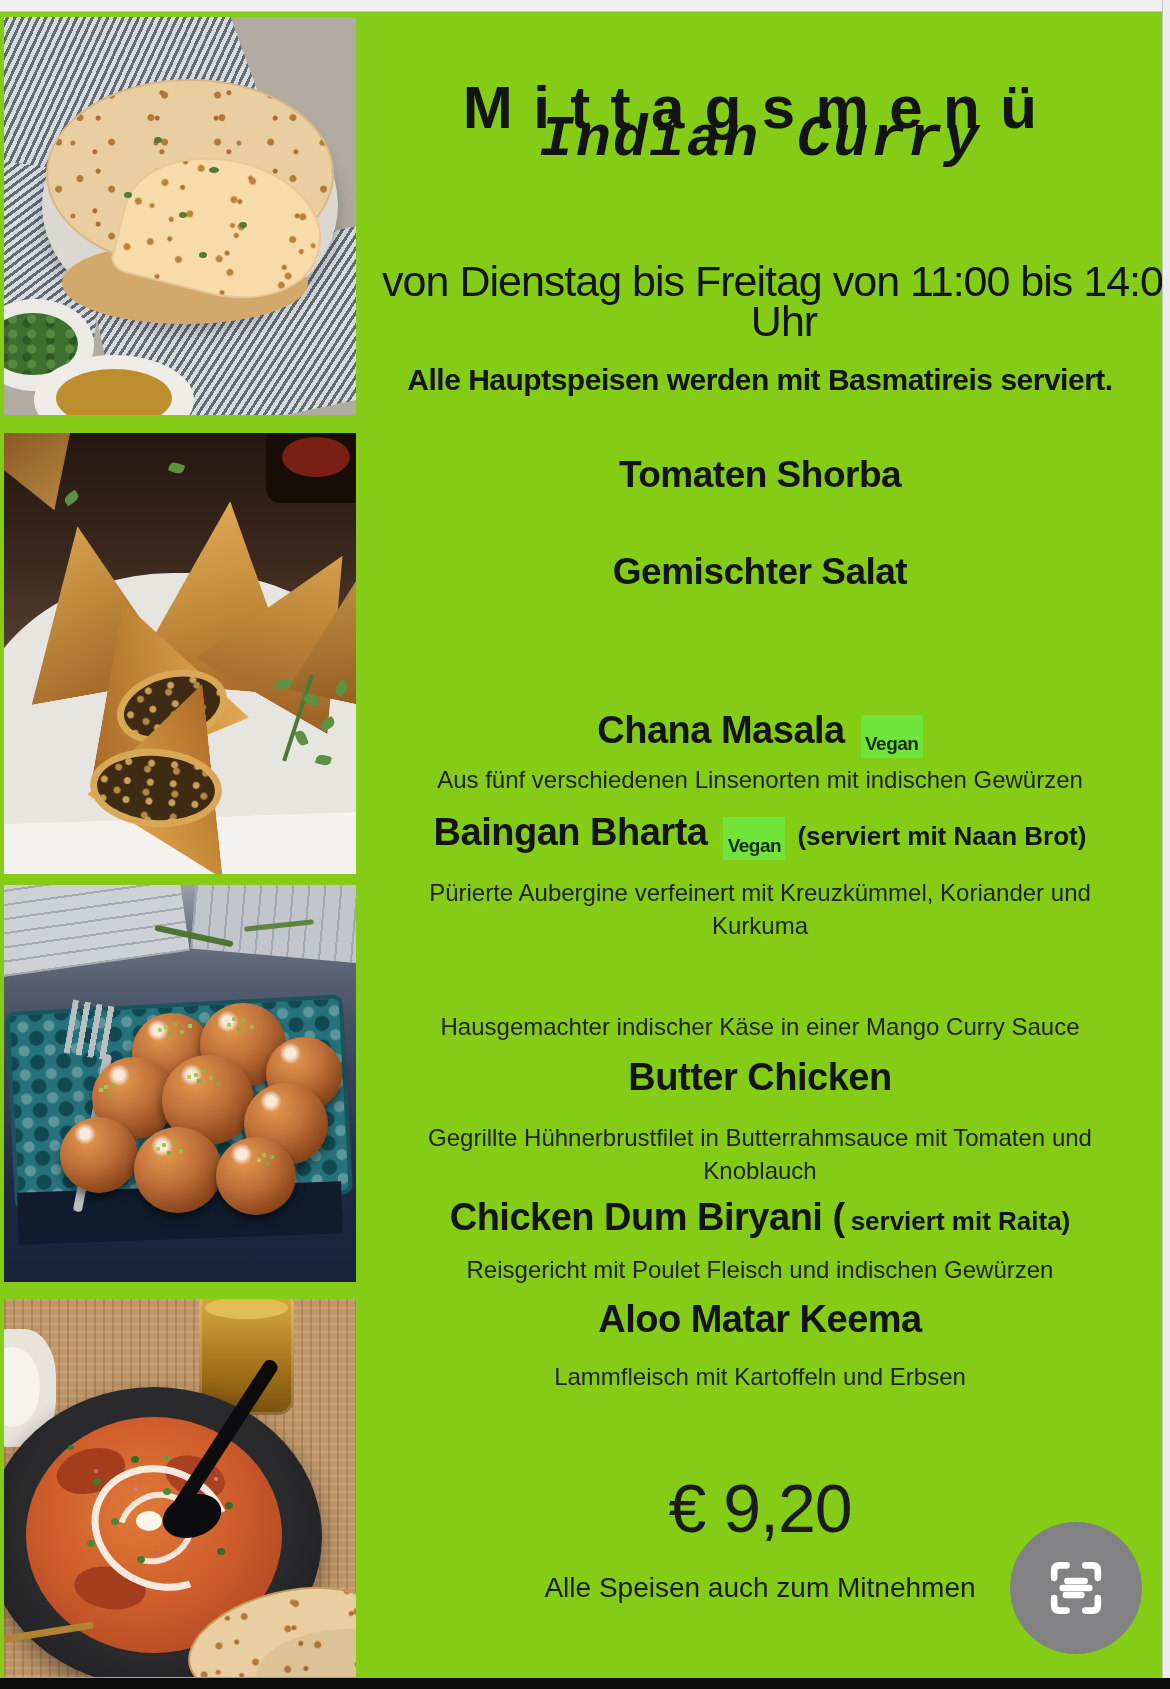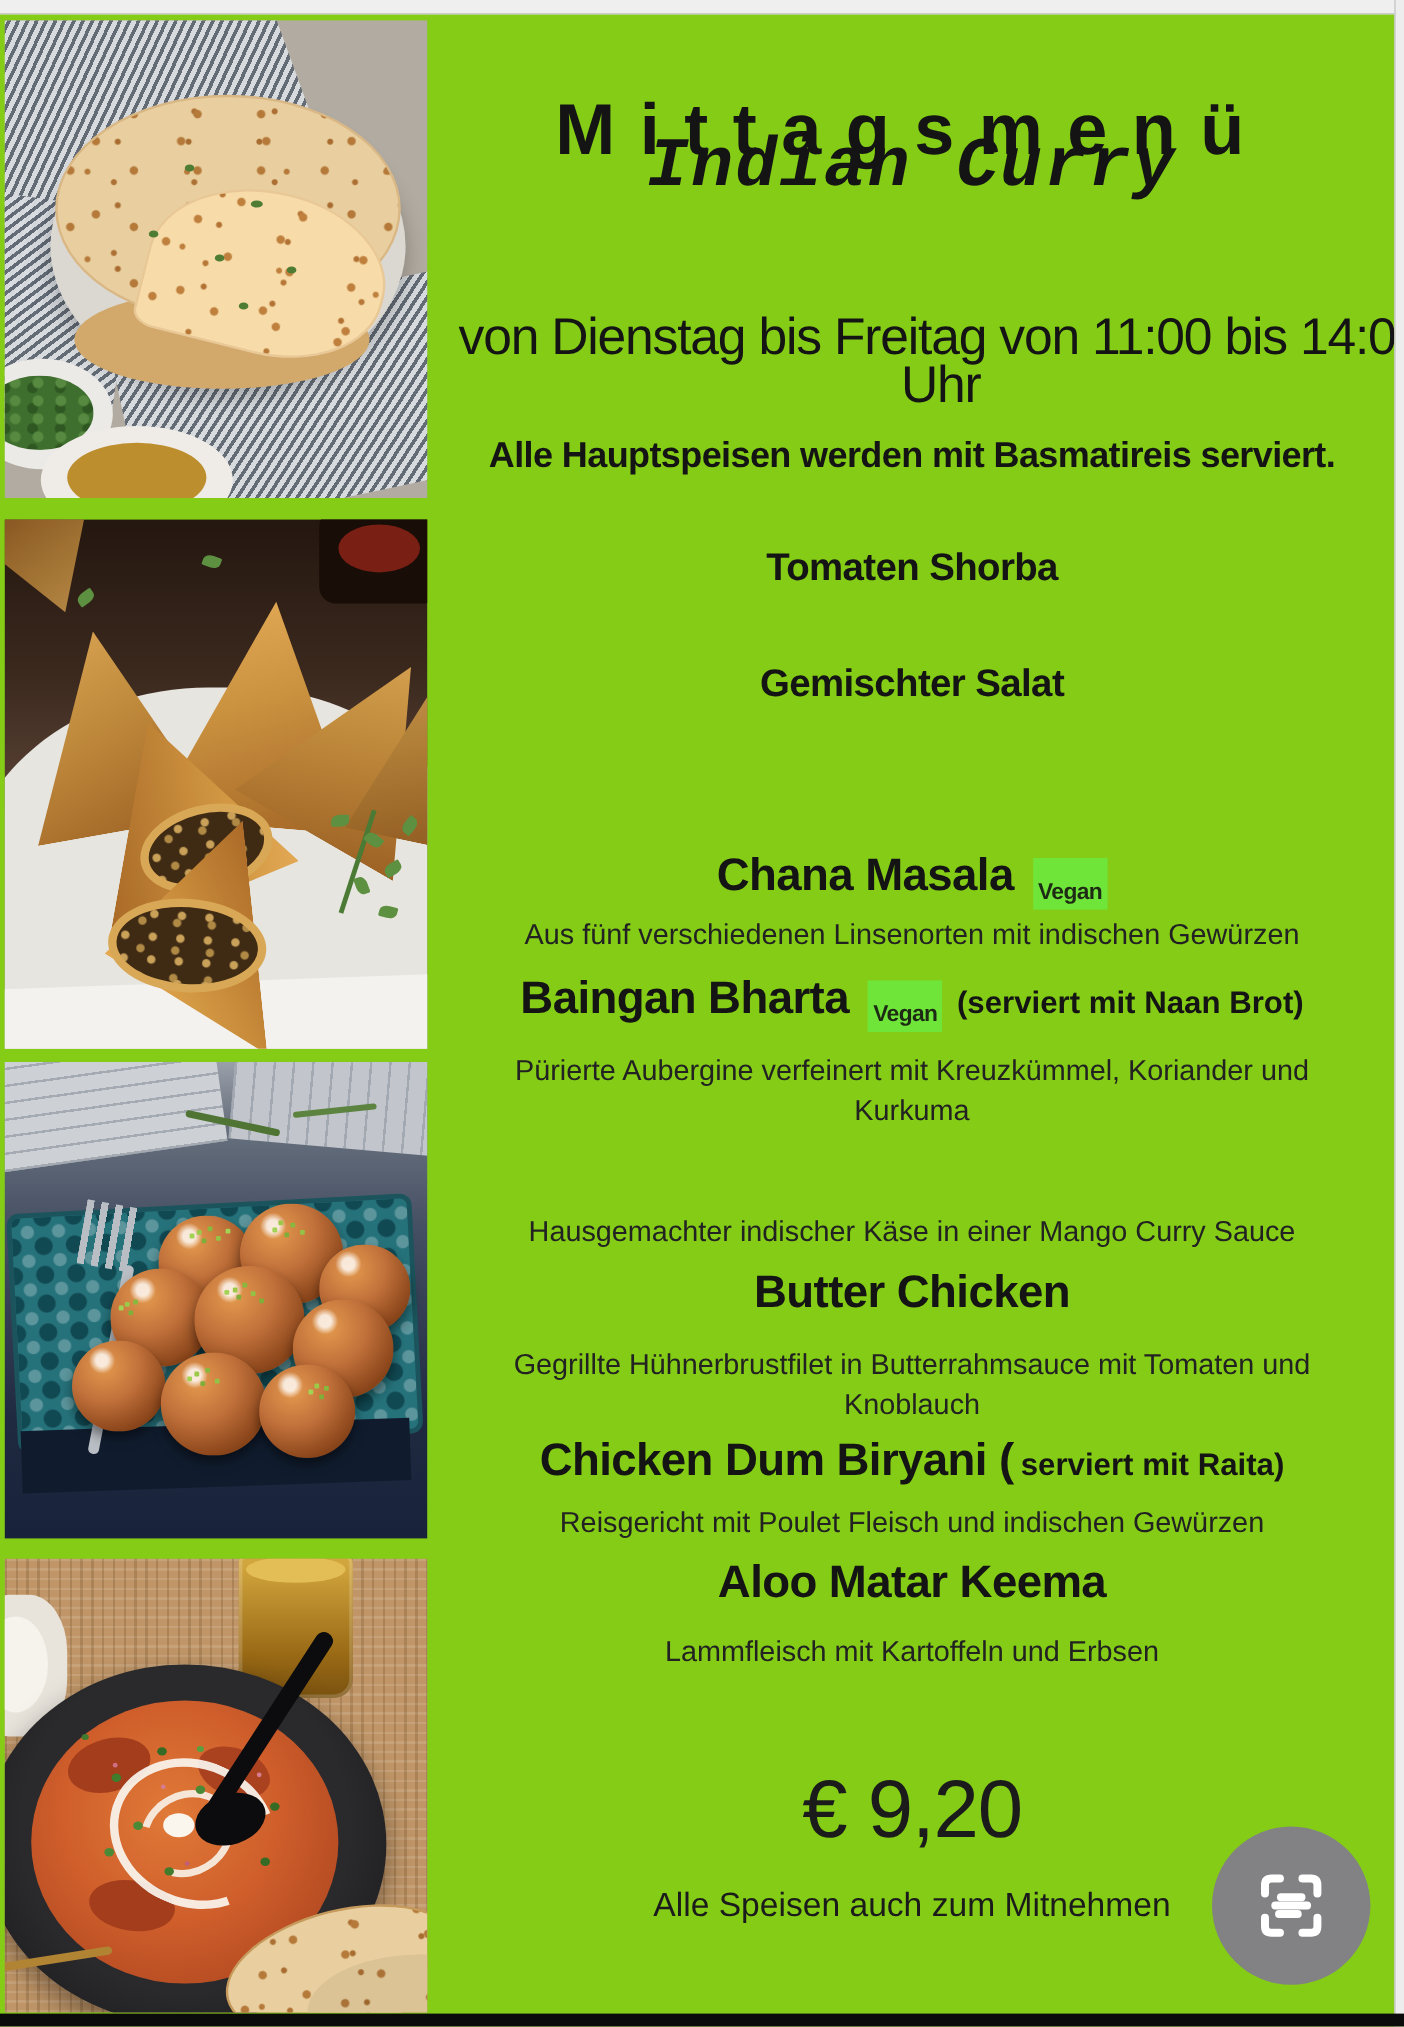--- a/index.html
+++ b/index.html
@@ -13,21 +13,21 @@
   .photo{position:absolute;left:4px;width:352px;overflow:hidden;background:#888;}
   .photo *{position:absolute;}
   
   .tx{position:absolute;left:357px;width:806px;text-align:center;}
   .title{font-size:60px;font-weight:700;letter-spacing:.34em;line-height:62px;}
   .subtitle{font-family:"DejaVu Serif",serif;font-style:italic;font-weight:700;font-size:58px;line-height:64px;letter-spacing:2px;}
   .hours{font-size:43px;font-weight:400;letter-spacing:-1px;line-height:40px;margin-left:24px;}
   .note{font-size:30px;font-weight:700;letter-spacing:-.5px;line-height:38px;}
   .dish-line{display:flex;align-items:baseline;justify-content:center;height:51px;font-weight:700;}
   .dish-name{font-size:38px;letter-spacing:-.5px;}
-  .dish-name.sm{font-size:32px;}
+  .dish-name.sm{font-size:37px;}
   .dish-paren{font-size:26px;margin-left:6px;}
   .sub-detail{font-size:23px;font-weight:700;line-height:28px;}
   .desc{font-size:24px;line-height:31px;color:#222;}
   .desc.two{line-height:33px;}
   .desc-inner{display:inline-block;max-width:700px;}
   .vegan-badge{align-self:center;position:relative;top:2px;width:62px;height:43px;margin-left:16px;
     display:flex;align-items:flex-end;justify-content:center;background:#6fe53a;
     font-size:19px;font-weight:700;color:#1e2b14;padding-bottom:3px;box-sizing:border-box;letter-spacing:-.5px;}
   .price{font-size:68px;font-weight:400;line-height:70px;letter-spacing:-1px;color:#1b1b1b;}
   .takeaway{font-size:28px;font-weight:400;line-height:34px;color:#1b1b1b;}

